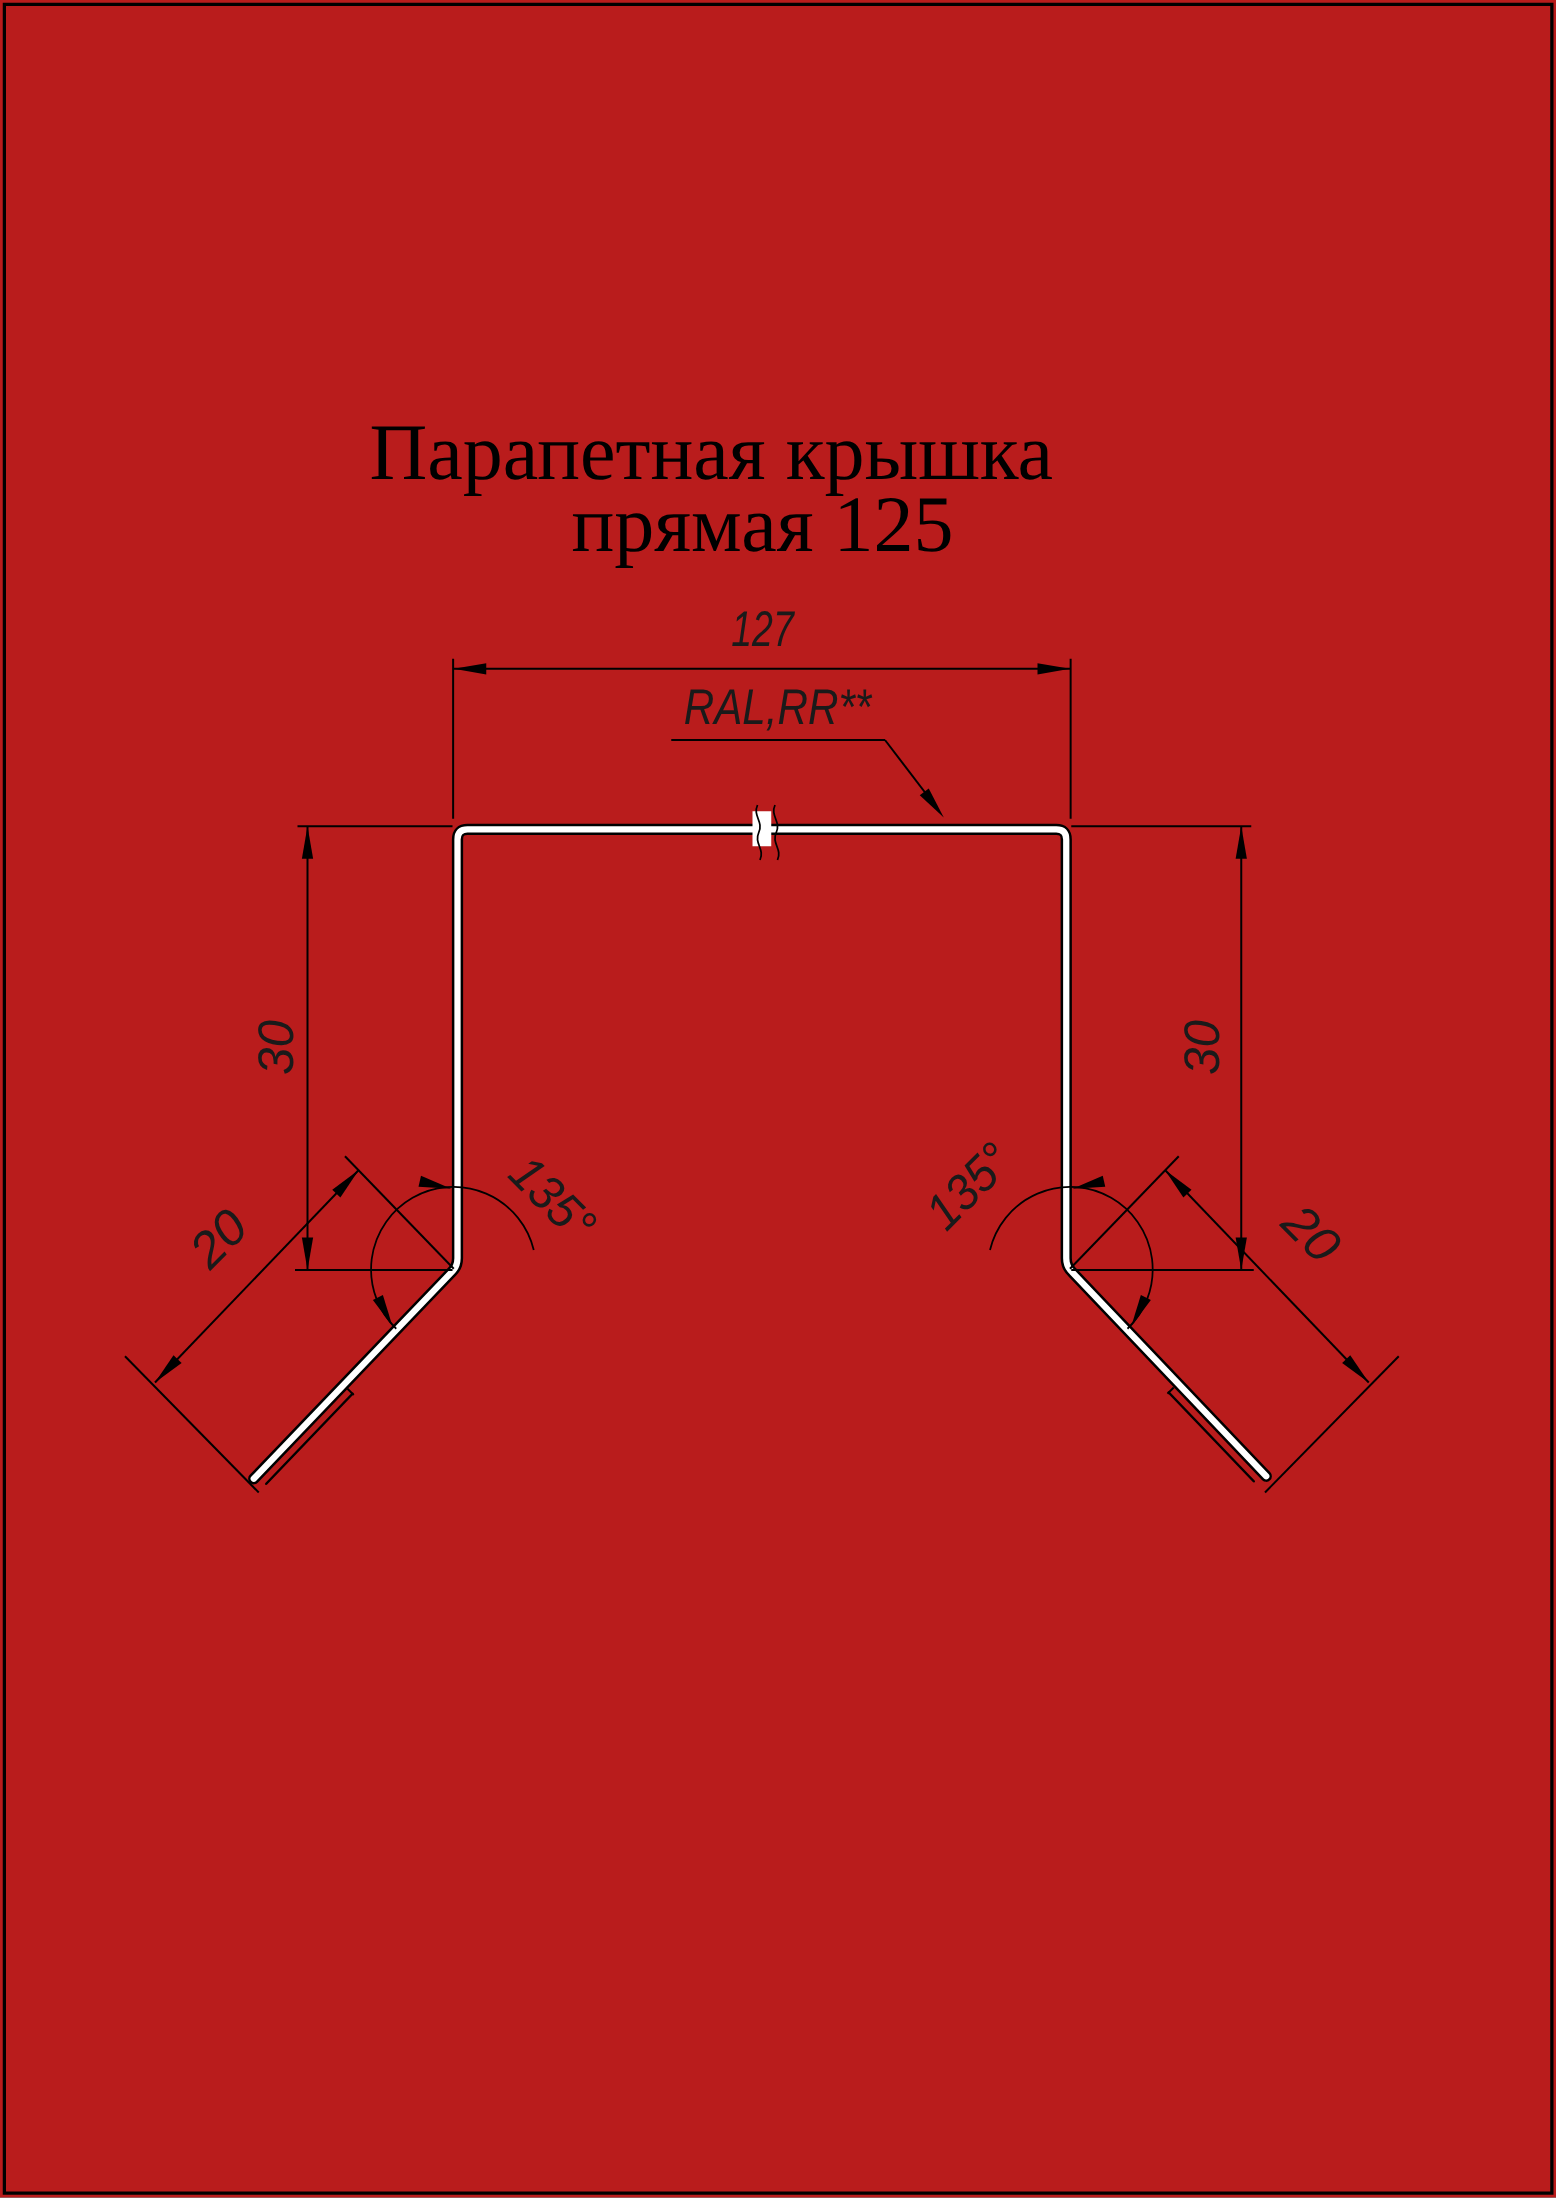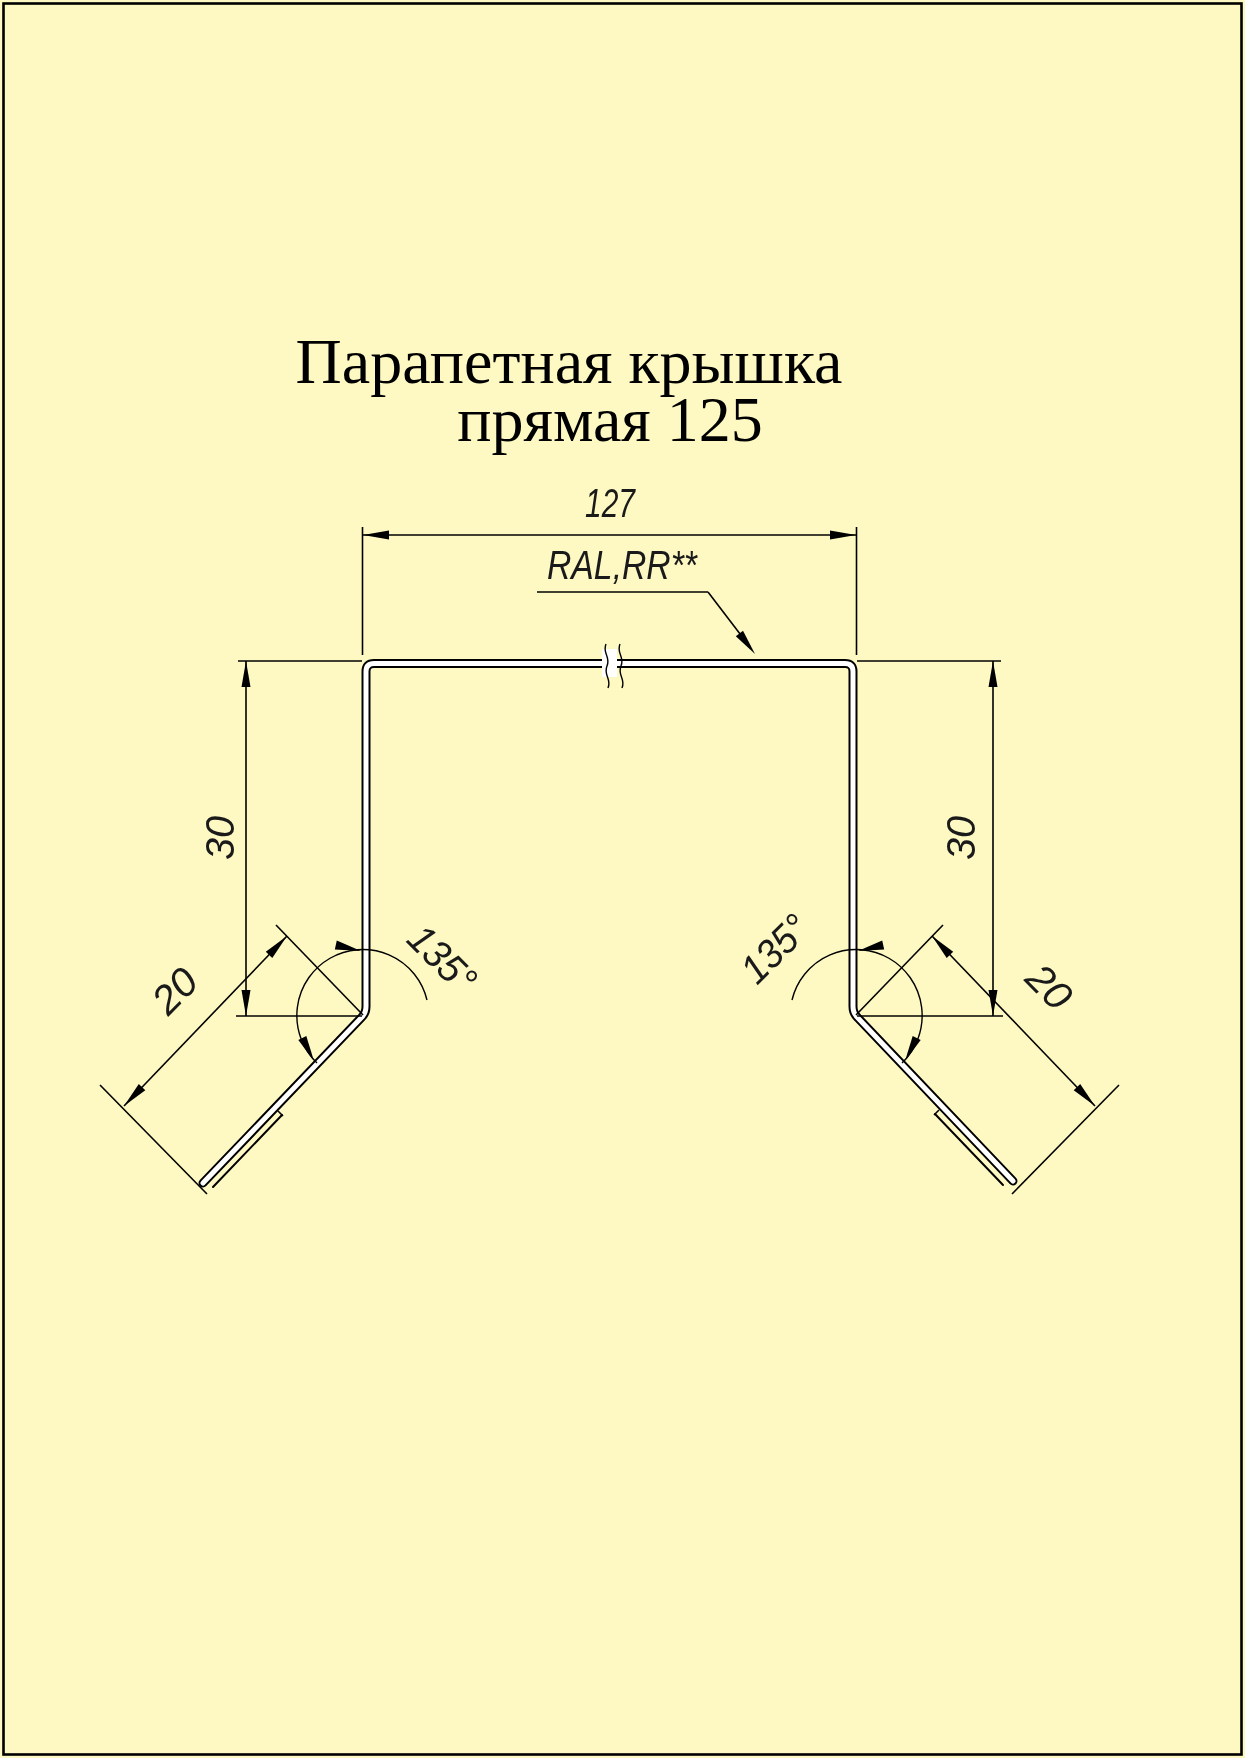--- a/index.html
+++ b/index.html
@@ -1,19 +1,19 @@
 <!DOCTYPE html>
 <html><head>
 <meta charset="utf-8">
 <style>
   html,body{margin:0;padding:0;background:#888;}
   .page{
     position:relative;
     width:1245px;height:1758px;
-    background:#fef9c3;
+    background:#b91c1c;
     margin:0 auto;
     font-family:"Liberation Sans",sans-serif;
   }
   svg{display:block;}
   .title-text{
     font-family:"Liberation Serif",serif;
     font-size:64px;
     fill:#000;
   }
   .dim-text{

